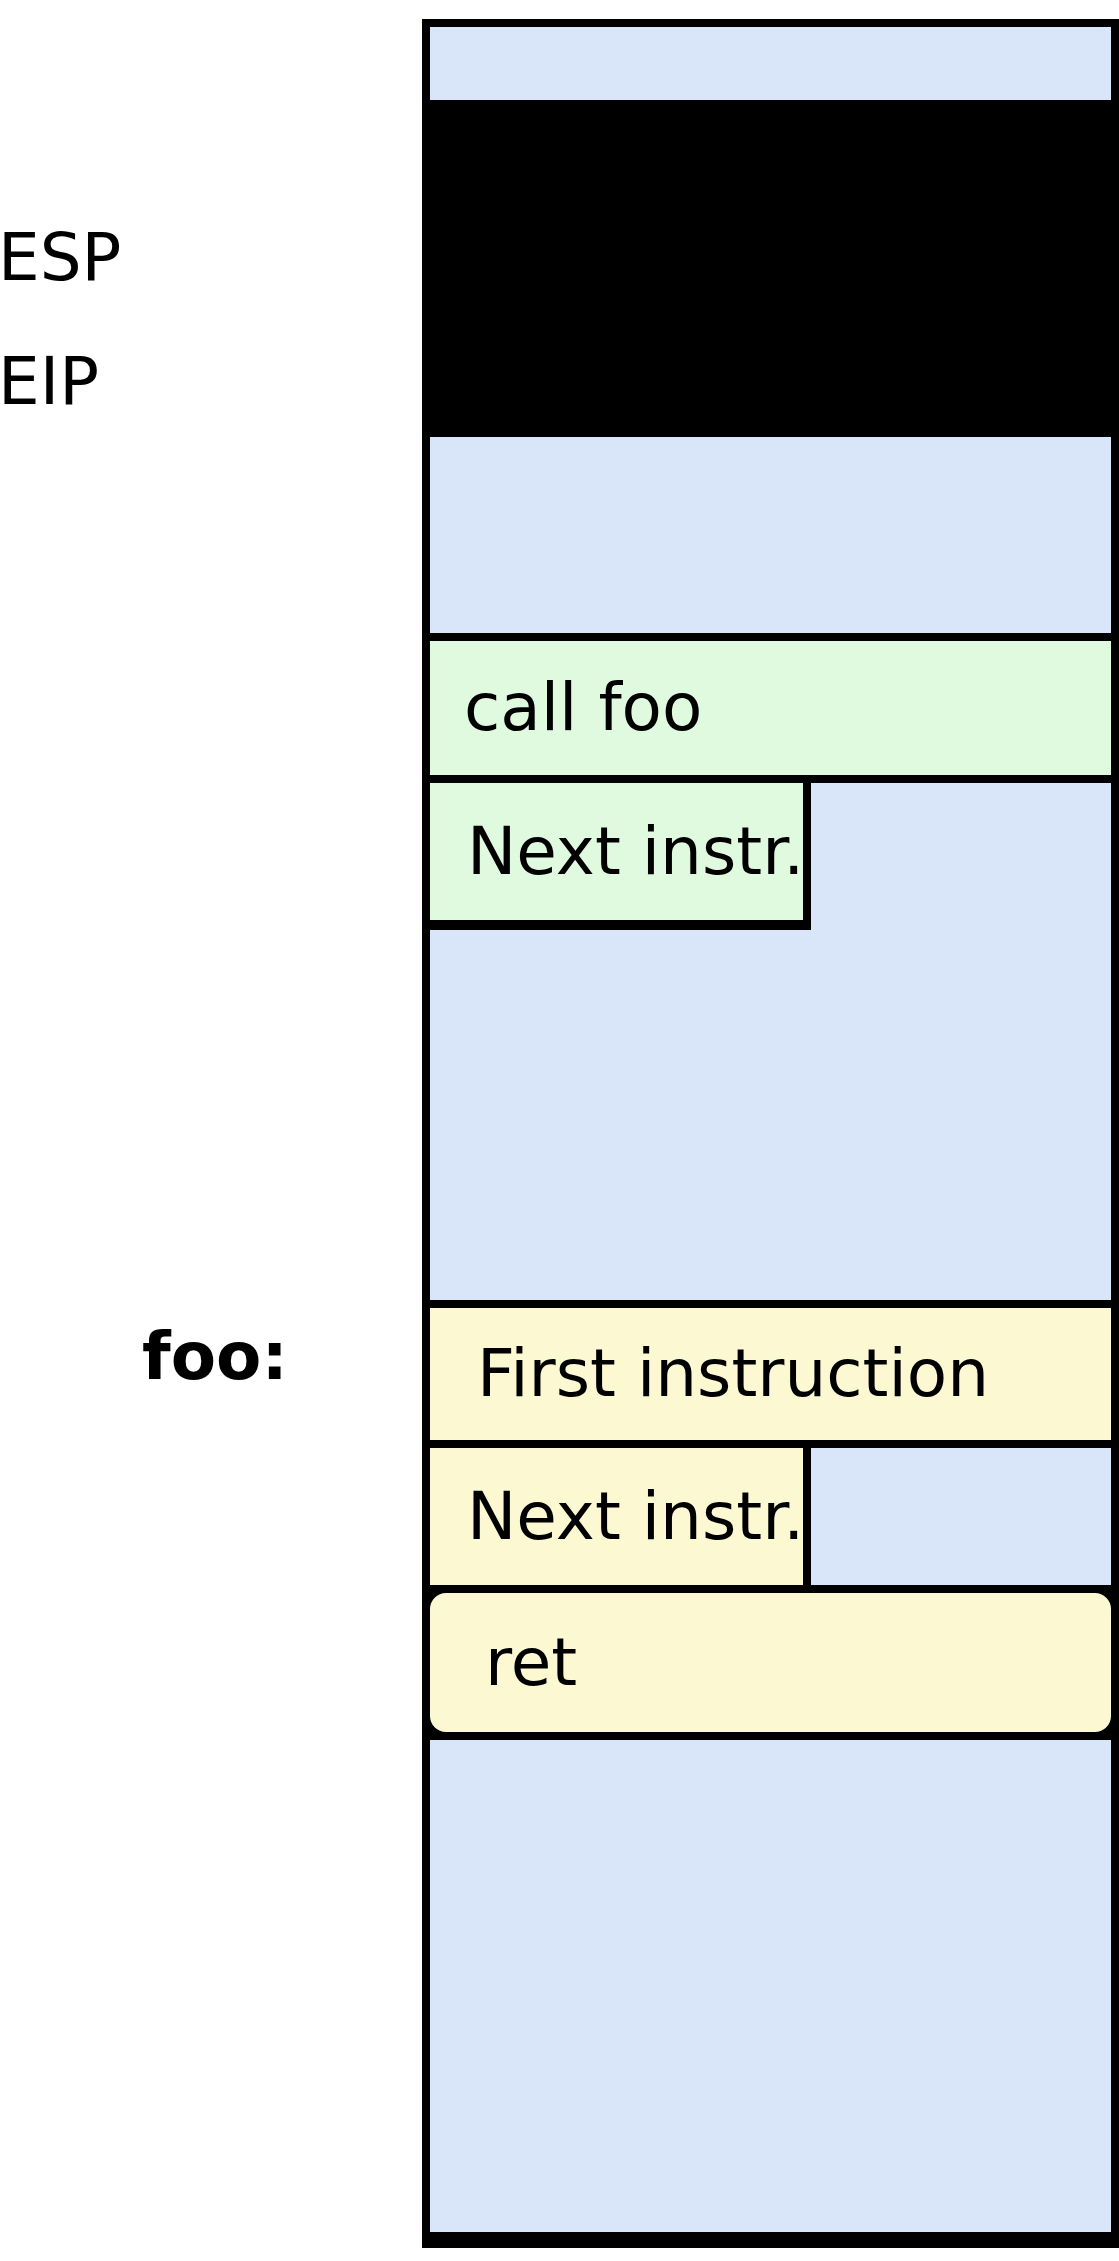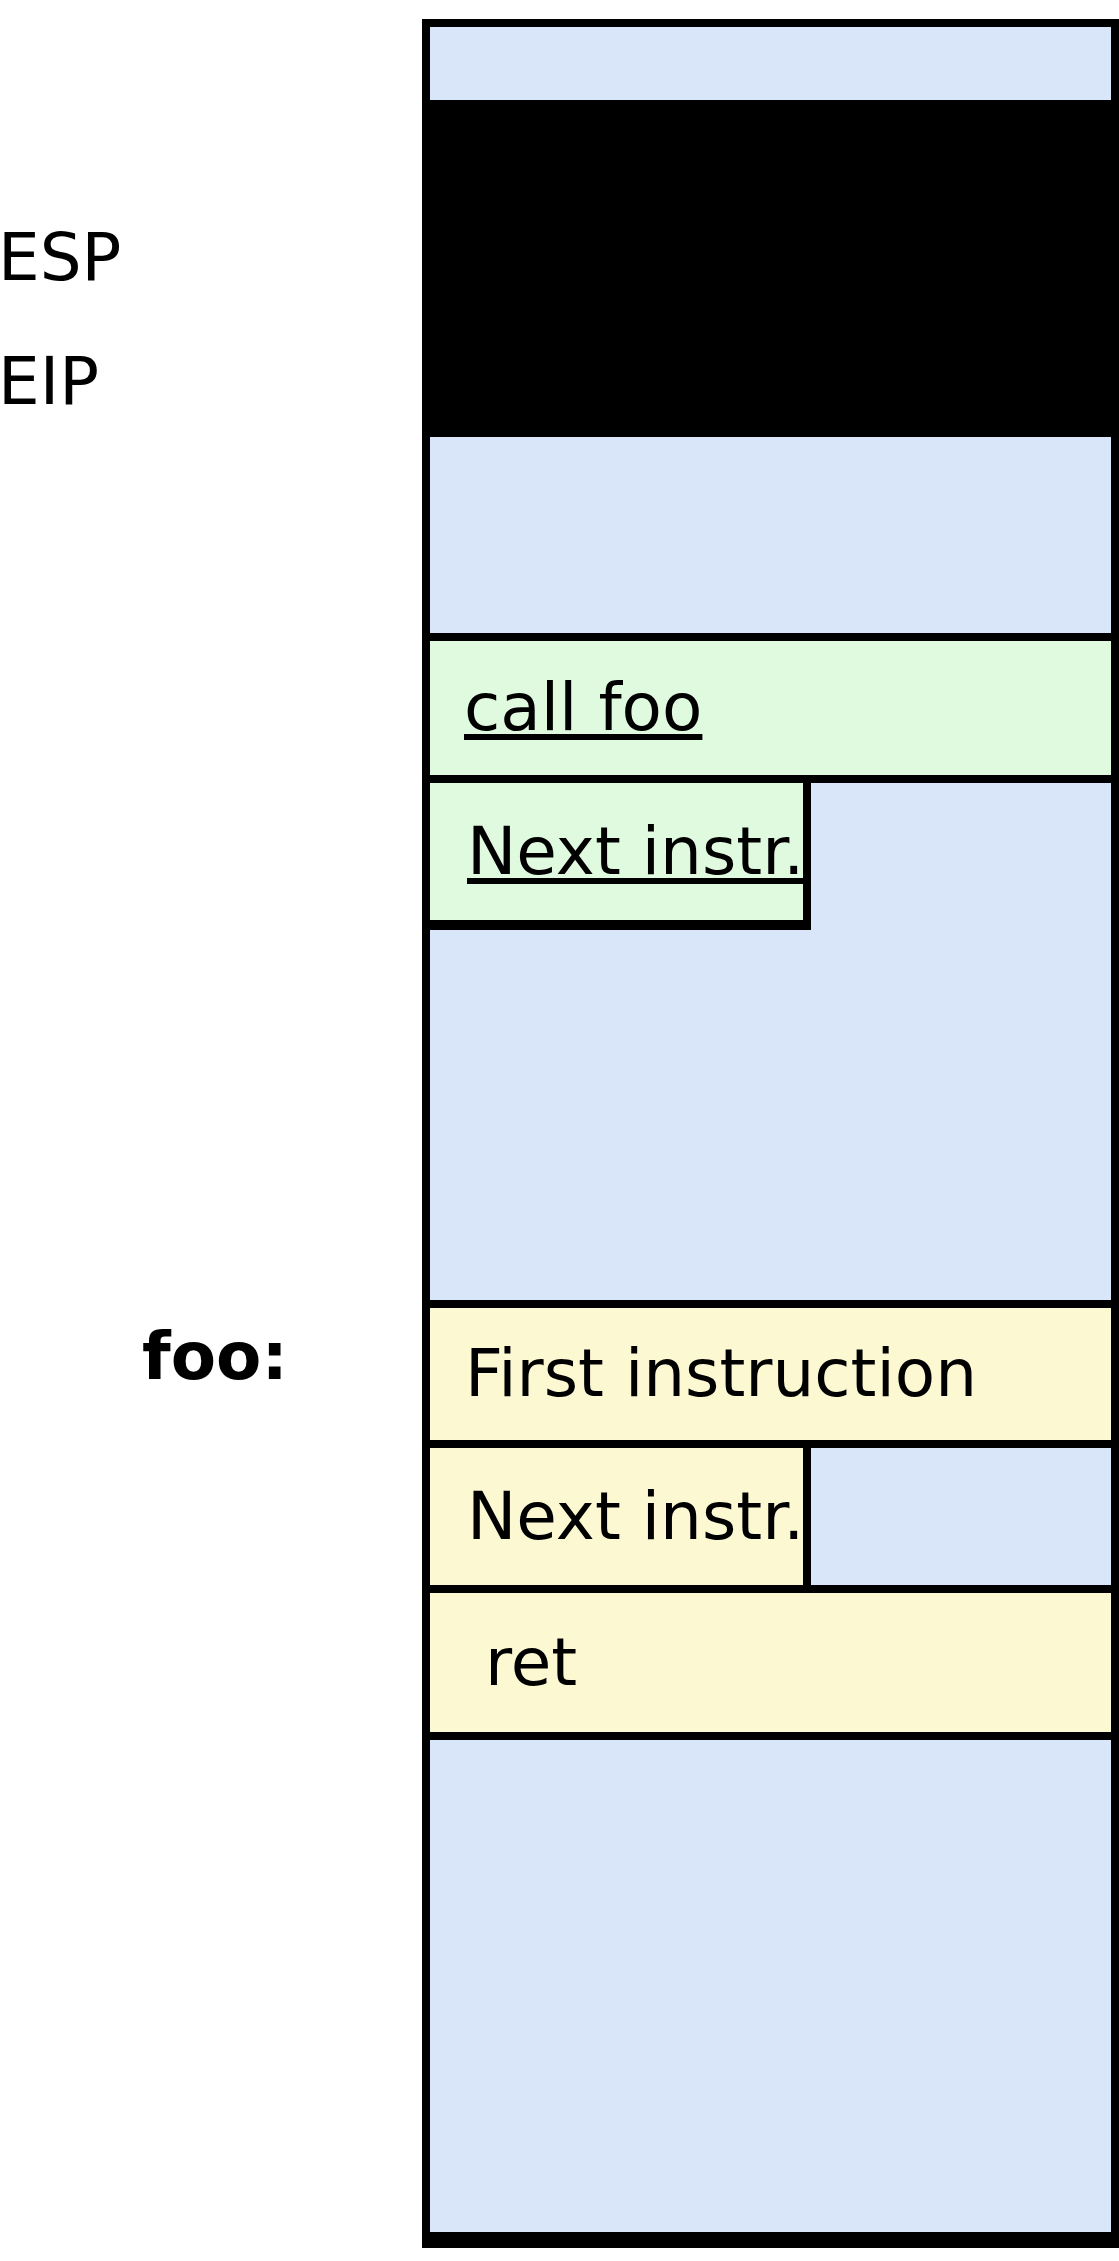--- a/index.html
+++ b/index.html
@@ -25,21 +25,21 @@
     height: 2229px;
     background: var(--border, #000000);
   }
   .cell {
     position: absolute;
     display: flex;
     align-items: center;
   }
   .cell.blue   { background: var(--memory-blue, #d9e6fa); }
   .cell.green  { background: var(--stack-green, #9edc9f); }
-  .cell.pgreen { background: var(--code-green, #e0fae0); text-decoration: underline; }
+  .cell.pgreen { background: var(--code-green, #e0fae0); }
   .cell.yellow { background: var(--code-yellow, #fcf8d2); }
 
   .cell-label {
     font-size: 66px;
     line-height: 66px;
     white-space: nowrap;
   }
   
   .stack-label {
     position: absolute;
@@ -82,29 +82,29 @@
 
     <div class="cell pgreen" style="left:8px; top:764px; width:373px; height:137px;">
       <span class="cell-label" style="padding-left:37px;">Next instr.</span>
     </div>
 
     <div class="cell blue" style="left:389px; top:764px; width:300px; height:517px;"></div>
 
     <div class="cell blue" style="left:8px; top:911px; width:681px; height:370px;"></div>
 
     <div class="cell yellow" style="left:8px; top:1289px; width:681px; height:132px;">
-      <span class="cell-label" style="padding-left:35px;">First instruction</span>
+      <span class="cell-label" style="padding-left:47px;">First instruction</span>
     </div>
 
     <div class="cell yellow" style="left:8px; top:1429px; width:373px; height:137px;">
       <span class="cell-label" style="padding-left:37px;">Next instr.</span>
     </div>
 
     <div class="cell blue" style="left:389px; top:1429px; width:300px; height:137px;"></div>
 
-    <div class="cell yellow" style="left:8px; top:1574px; width:681px; height:139px;">
+    <div class="cell yellow" style="left:8px; top:1574px; width:681px; height:139px;border-radius:16px;">
       <span class="cell-label" style="padding-left:55px;">ret</span>
     </div>
 
     <div class="cell blue" style="left:8px; top:1721px; width:681px; height:492px;"></div>
 
   </div>
 </div>
 
 </body></html>

